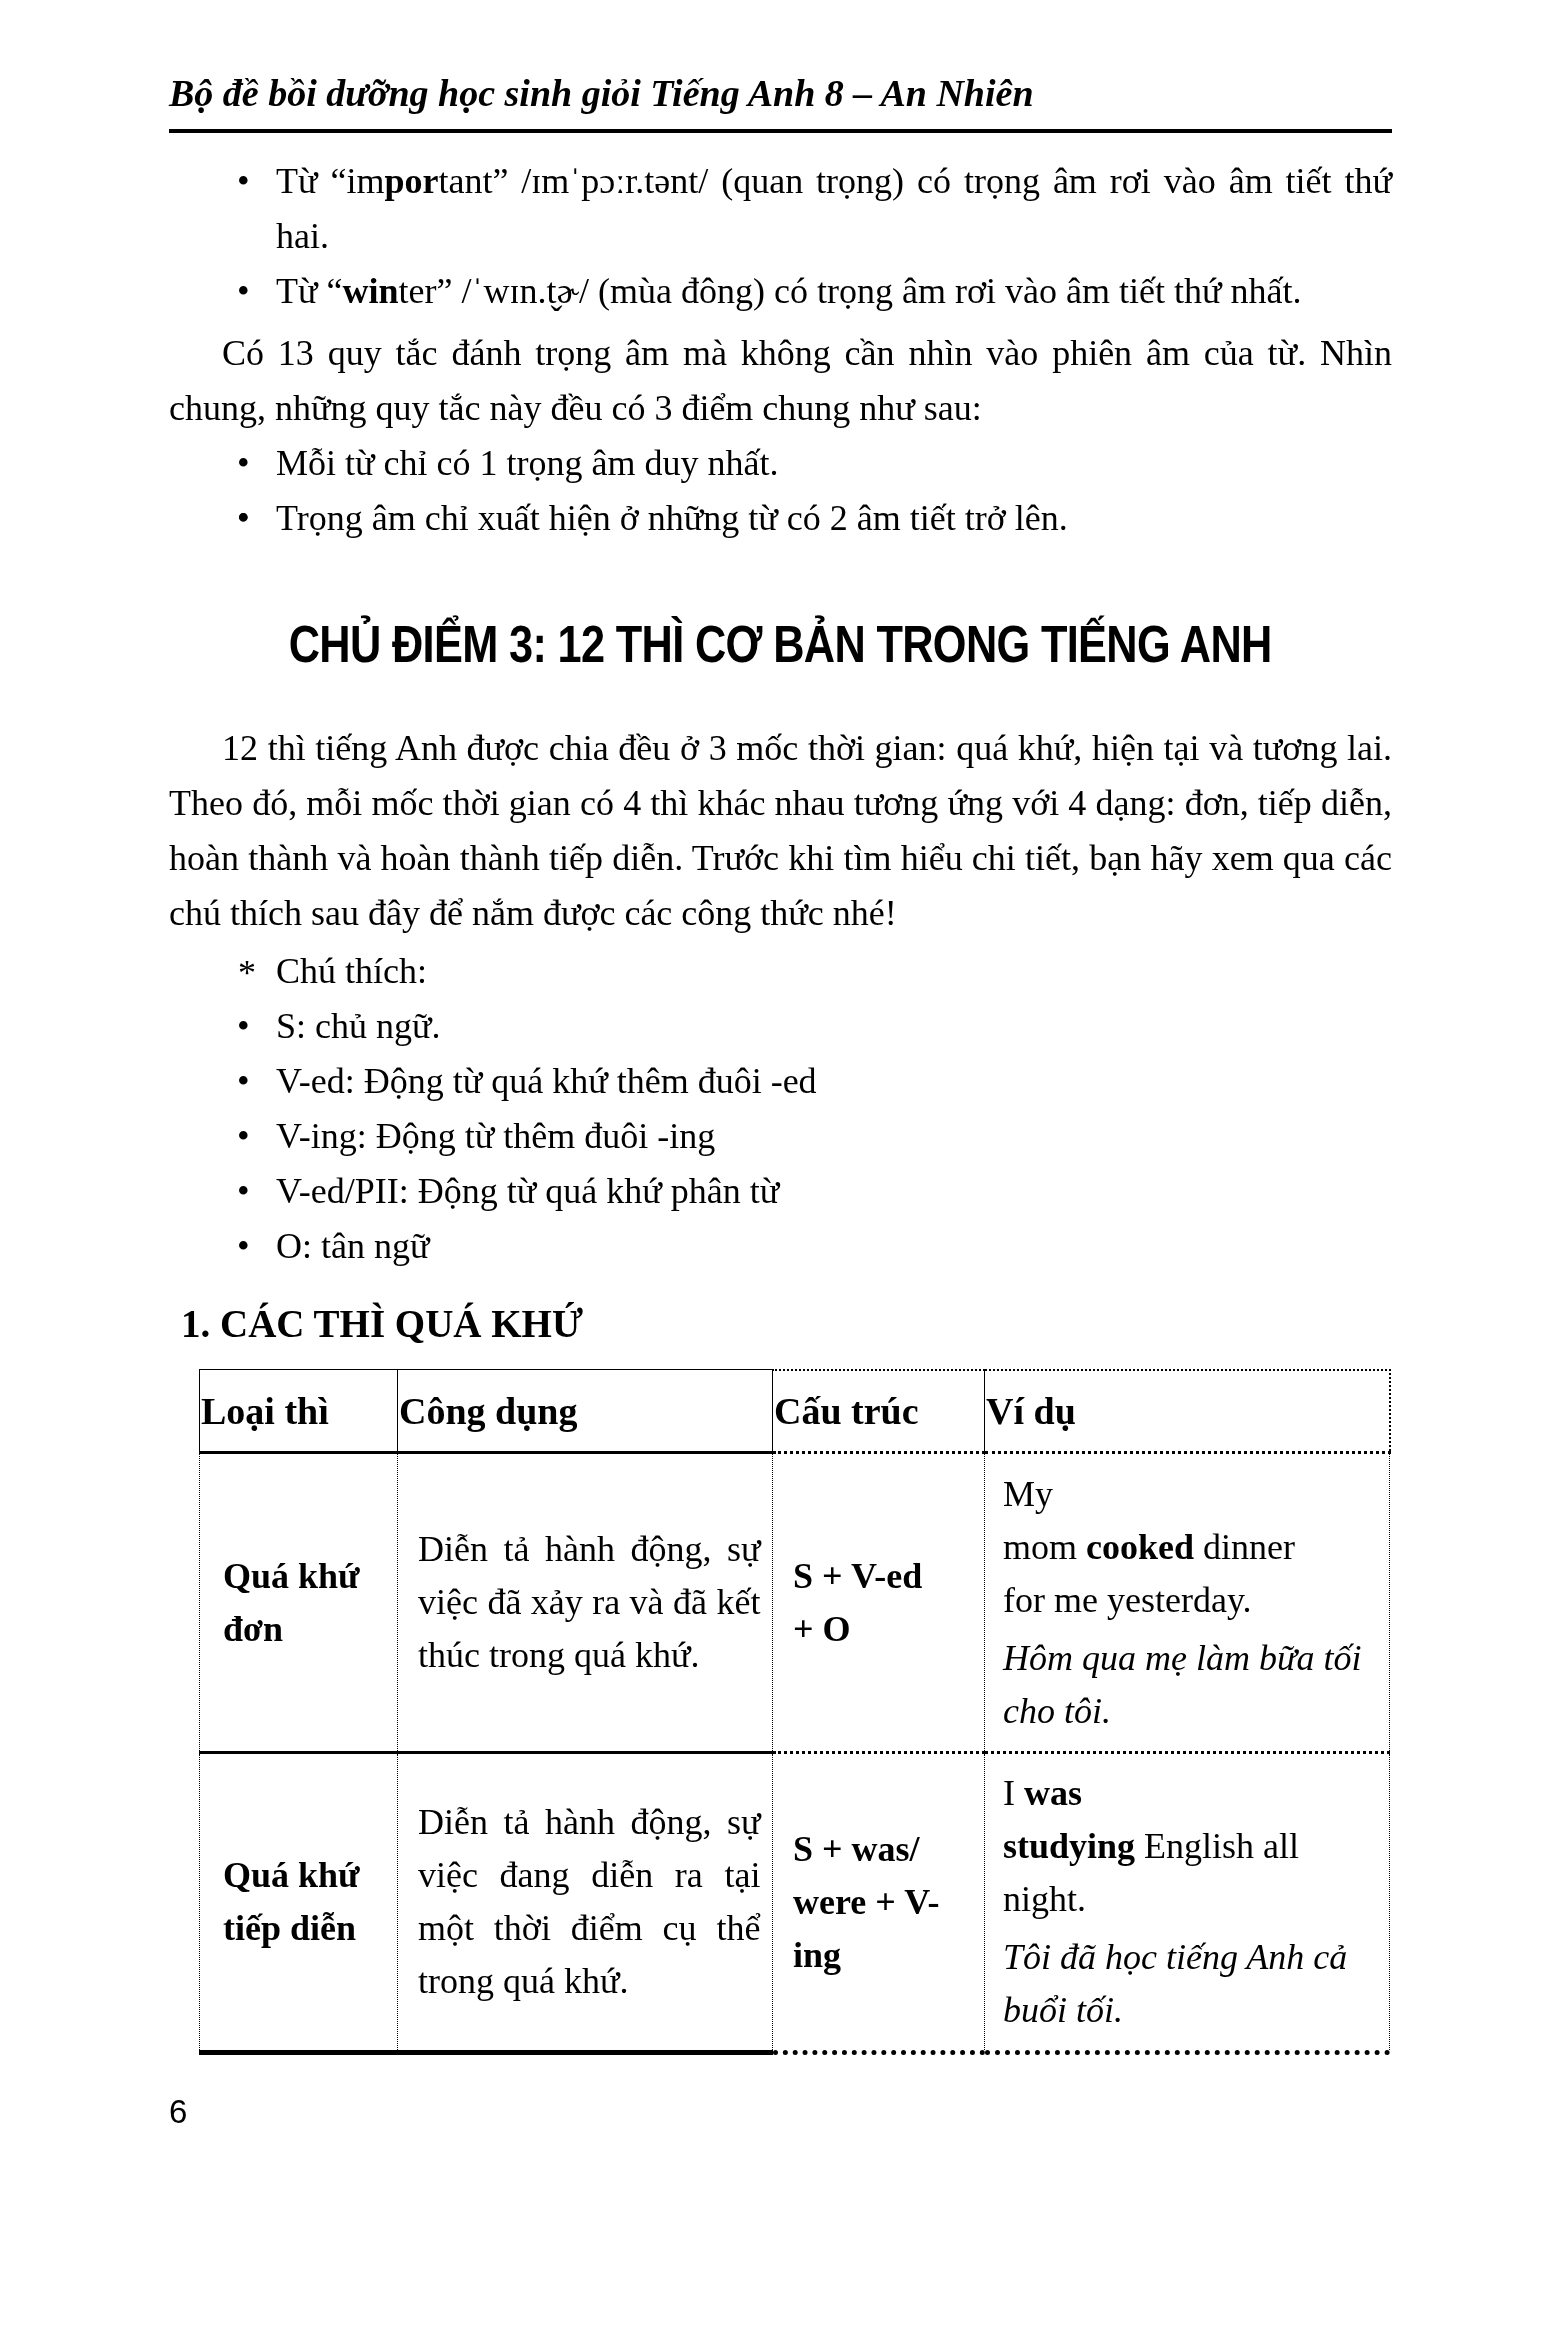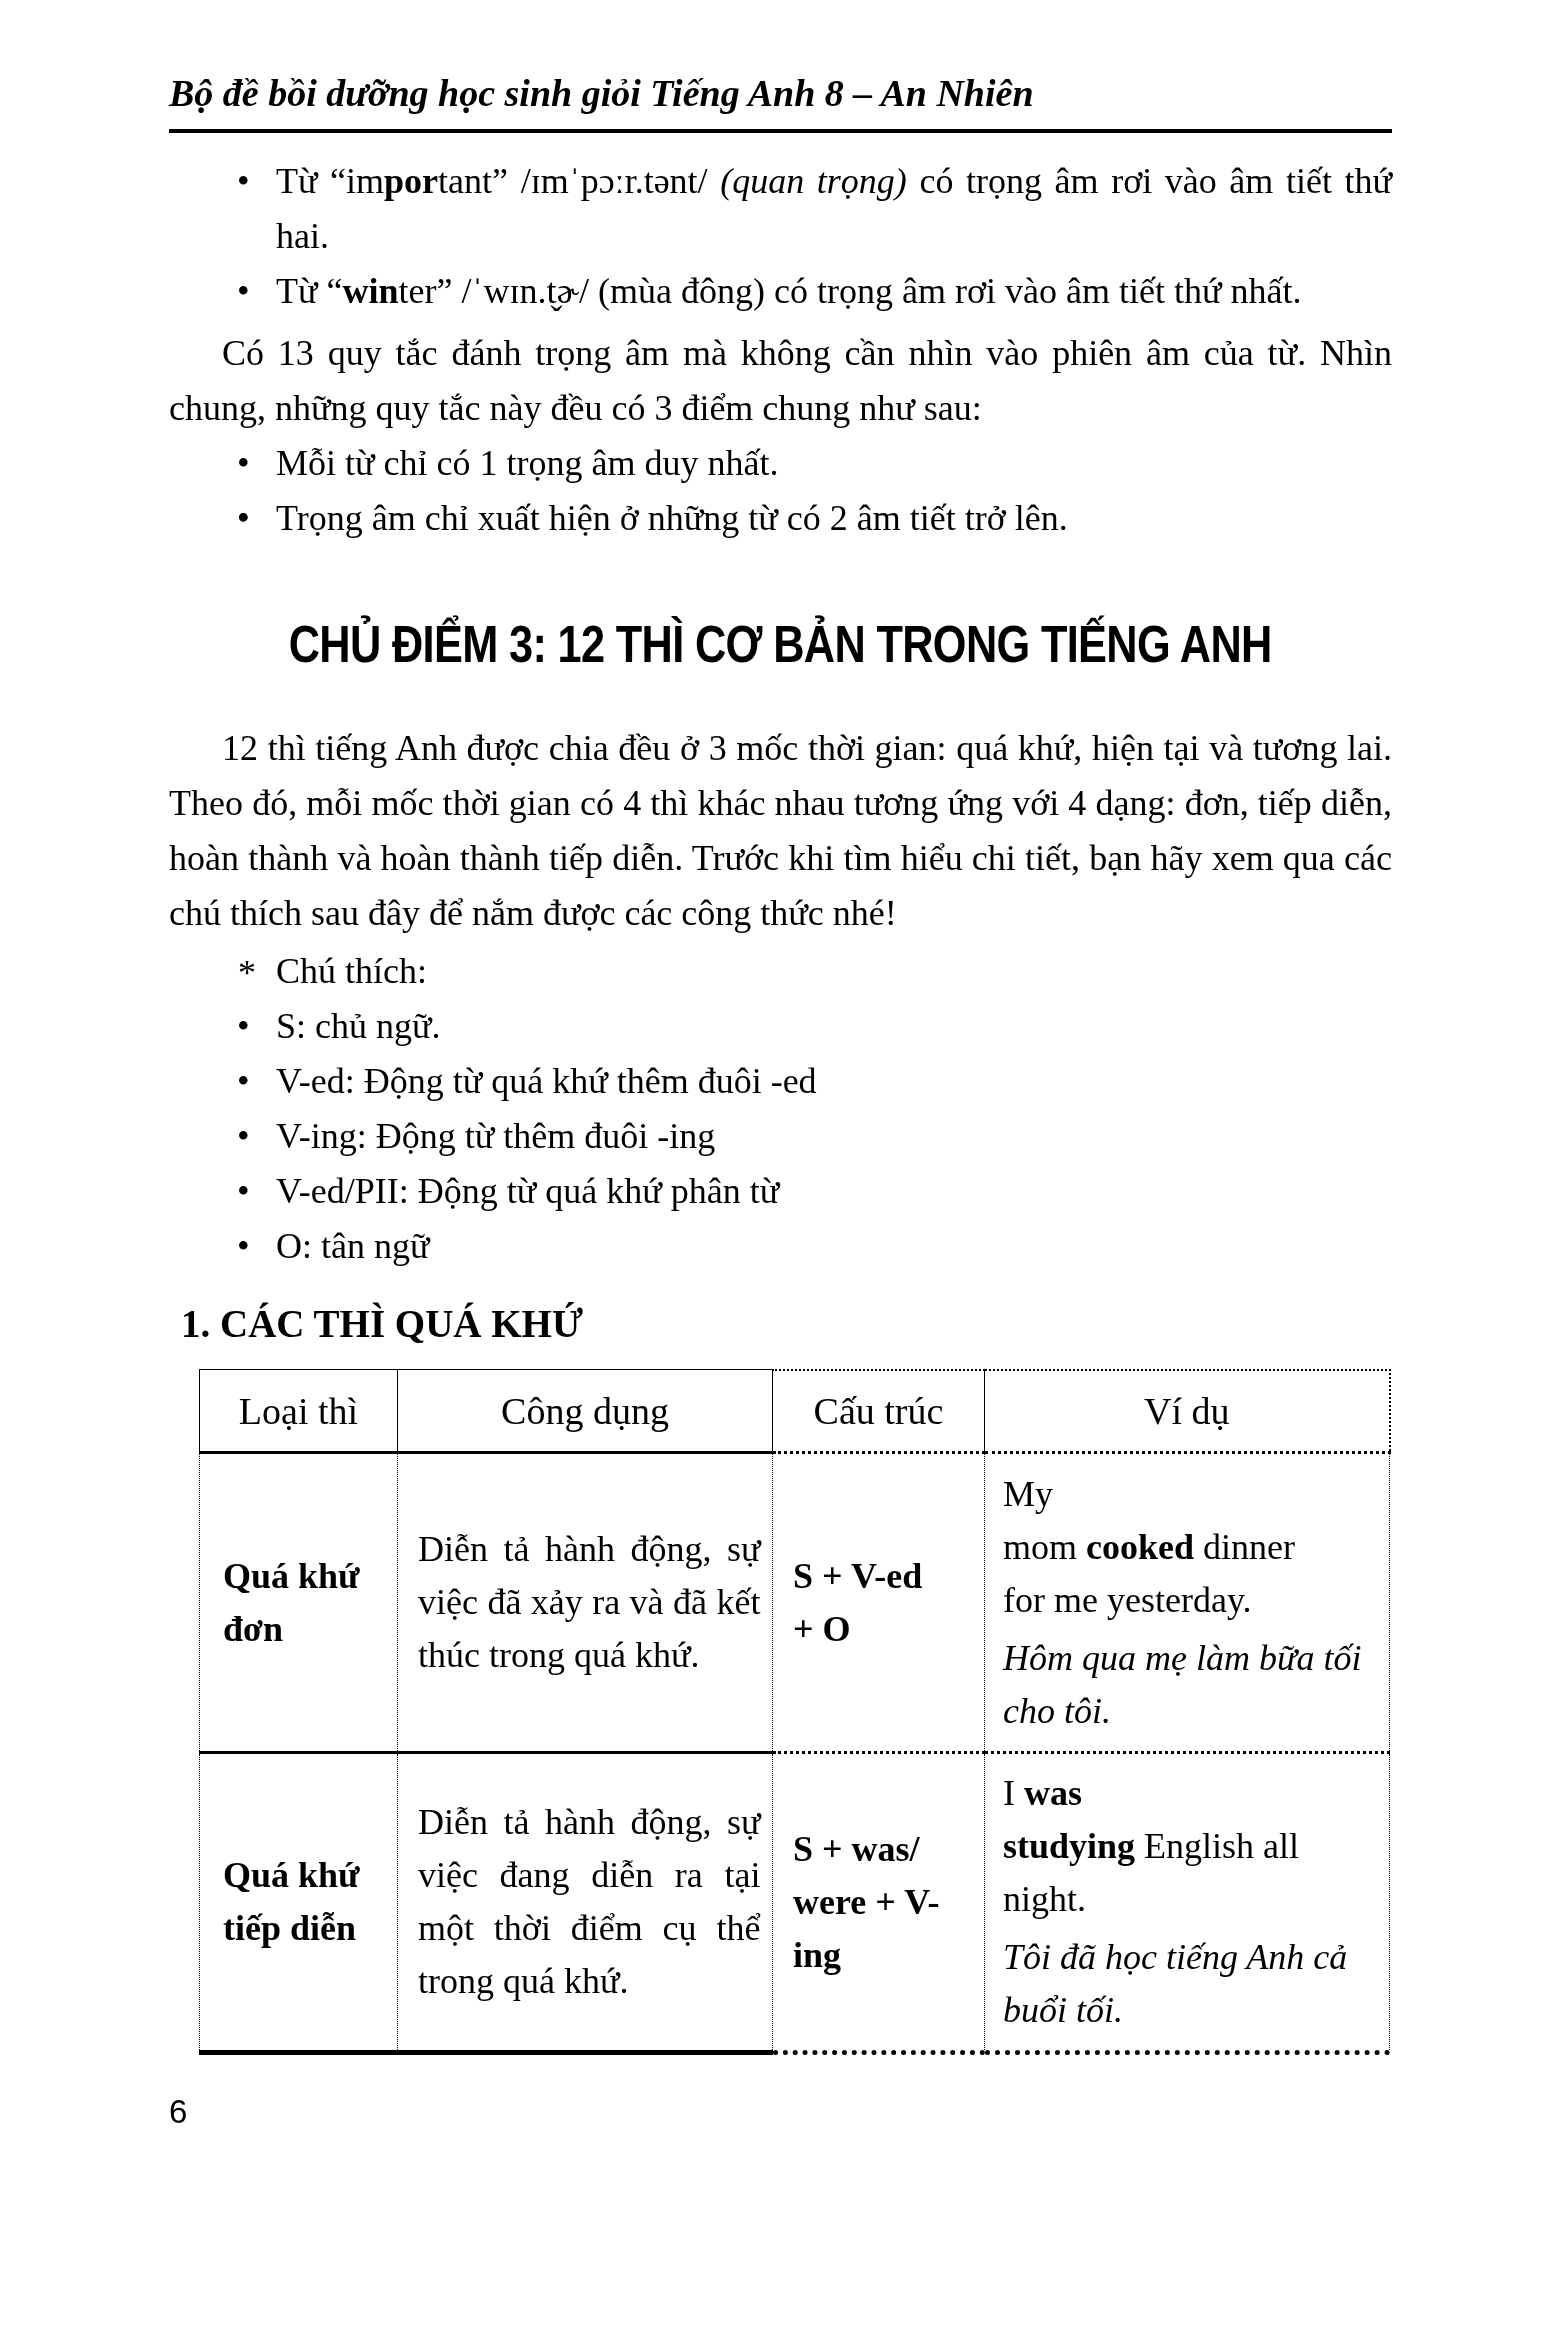--- a/index.html
+++ b/index.html
@@ -53,22 +53,22 @@
   
   .section { font-size: 39px; font-weight: bold; margin: 25px 0 0 12px; line-height: 50px; }
   
   table.tense-table {
     border-collapse: collapse;
     margin: 20px 0 0 30px;
     width: 1190px;
     table-layout: fixed;
   }
   .tense-table th {
-    font-size: 38px; font-weight: normal;
-    text-align: center; vertical-align: middle;
+    font-size: 38px; font-weight: bold;
+    text-align: left; vertical-align: middle;
     height: 83px;
     border: 1.7px solid #000;
     border-bottom: 3.3px solid #000;
   }
   .tense-table th.dot-top { border-top: 2.5px dotted #000; }
   .tense-table th.dot-bottom { border-bottom: 3.3px dotted #000; }
   .tense-table th.dot-right { border-right: 2.5px dotted #000; }
   .tense-table td {
     border: 1.7px dotted #000;
     vertical-align: middle;
@@ -79,21 +79,21 @@
   .tense-table td.c1 { font-weight: bold; padding-left: 23px; }
   .tense-table td.c2 { text-align: justify; }
   .tense-table td.c3 { font-weight: bold; }
   .tense-table td.c4 { padding-left: 18px; }
   .tense-table tr.r1 td.solid-b { border-bottom: 3.3px solid #000; }
   .tense-table tr.r1 td.dotted-b { border-bottom: 3.3px dotted #000; }
   .tense-table tr.r2 td.solid-b { border-bottom: 5px solid #000; }
   .tense-table tr.r2 td.dotted-b { border-bottom: 5px dotted #000; }
   .tense-table .trans { font-style: italic; margin-top: 5px; }
   .b { font-weight: bold; }
-  .i { font-style: italic; }
+  .i { }
   
   .page-number {
     margin-top: 38px;
     font-family: "Liberation Sans", "DejaVu Sans", sans-serif;
     font-size: 33px;
   }
 </style>
 </head>
 <body>
 

